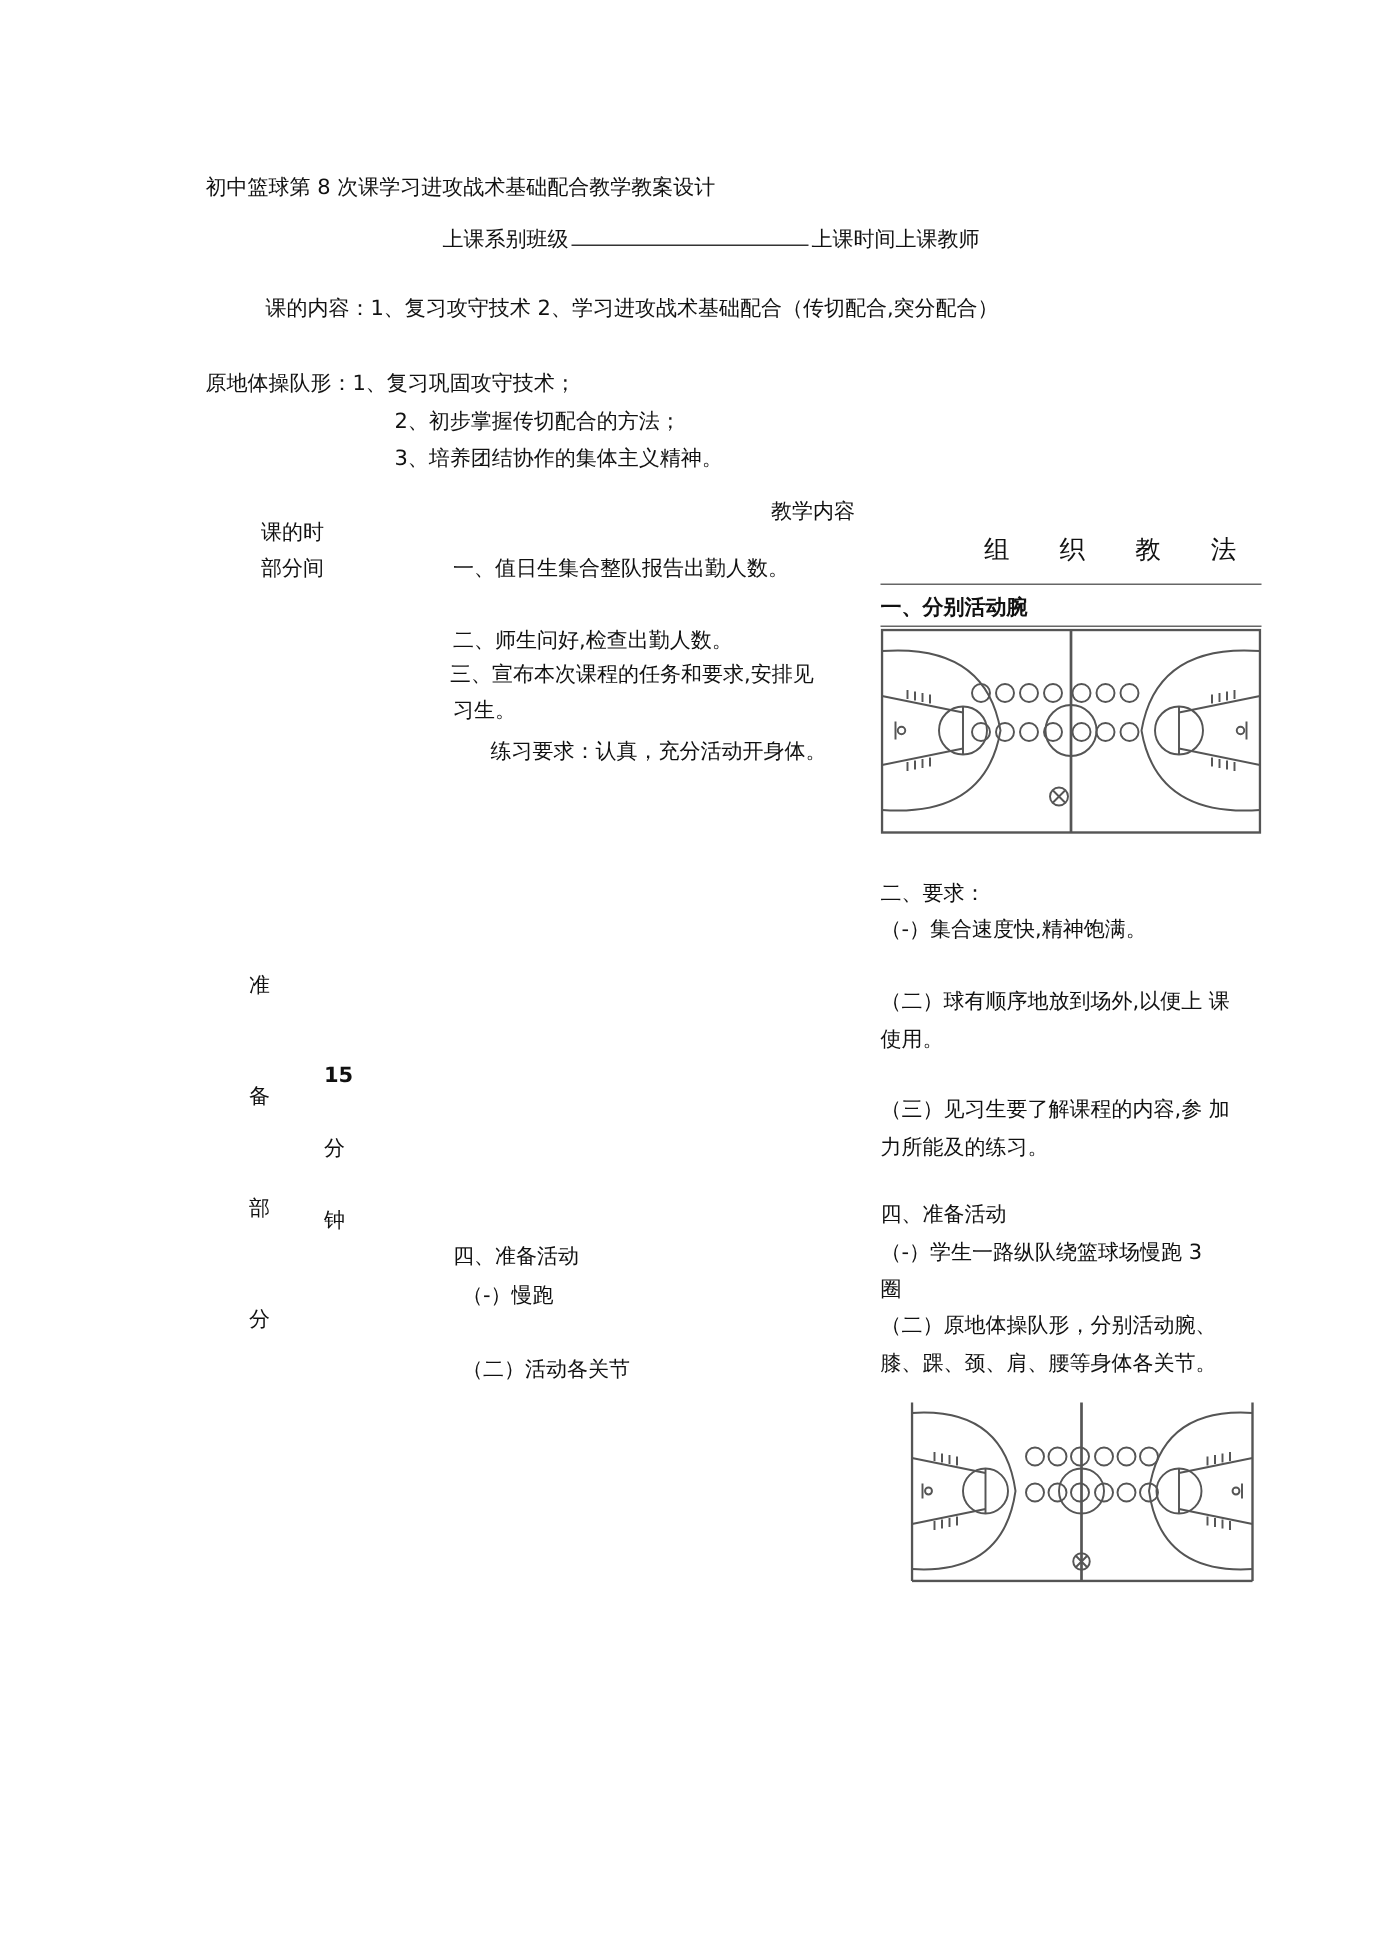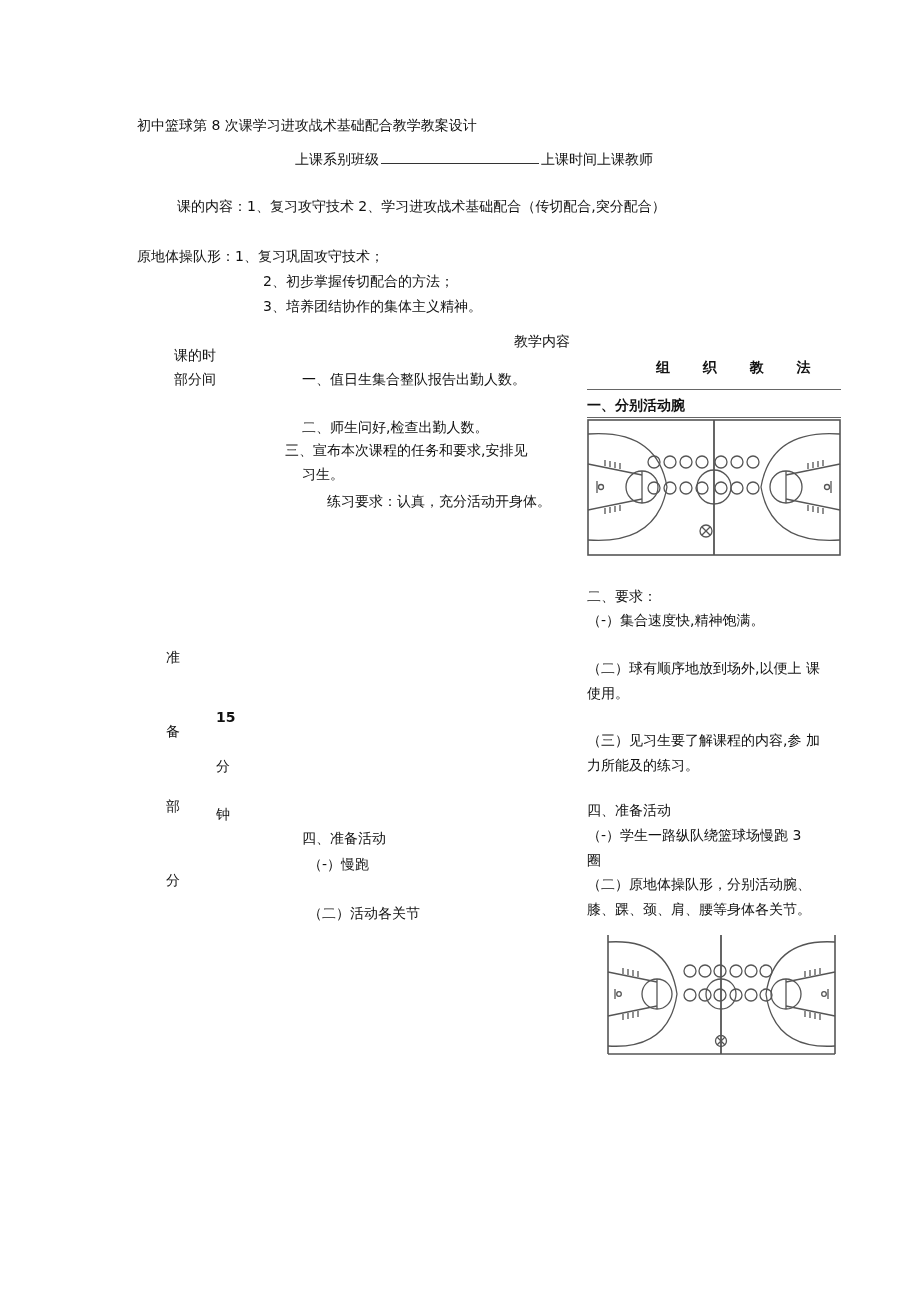--- a/index.html
+++ b/index.html
@@ -4,21 +4,21 @@
 <style>
   html, body { margin: 0; padding: 0; background: #ffffff; }
   body { width: 920px; height: 1301px; position: relative; overflow: hidden;
          font-family: "DejaVu Sans", "Liberation Sans", sans-serif; color: #111; }
   .t { position: absolute; white-space: nowrap; font-size: 14px; line-height: 18px; }
   .b { font-weight: bold; }
   .uline { display: inline-block; width: 158px; border-bottom: 1px solid #333; height: 13px; vertical-align: baseline; margin: 0 2px; }
   .hr { position: absolute; left: 587px; width: 254px; height: 0; border-top: 1.5px solid #666; }
   .court { position: absolute; }
   .court svg { display: block; width: 100%; height: 100%; }
-  .heading-org { font-weight: bold; letter-spacing: 14px; font-size: 14px; }
+  .heading-org { font-weight: normal; letter-spacing: 14px; font-size: 17px; }
 </style>
 </head>
 <body>
 
 <div class="t" style="left:137px; top:116px;">初中篮球第 8 次课学习进攻战术基础配合教学教案设计</div>
 
 <div class="t" style="left:295px; top:150px;">
   <span>上课系别班级</span><span class="uline"></span><span>上课时间上课教师</span>
 </div>
 
@@ -31,21 +31,21 @@
 <div class="t" style="left:263px; top:297px;">3、培养团结协作的集体主义精神。</div>
 
 <div class="t" style="left:514px; top:332px;">教学内容</div>
 <div class="t" style="left:174px; top:346px;">课的时</div>
 <div class="t" style="left:174px; top:371px;font-family:Liberation Serif, serif;">部分间</div>
 <div class="t heading-org" style="left:656px; top:358px;">组 织 教 法</div>
 <div class="hr" style="top:389px;"></div>
 
 <div class="t" style="left:302px; top:370px;text-align:right;">一、值日生集合整队报告出勤人数。</div>
 <div class="t" style="left:302px; top:394px;margin-top:24px;">二、师生问好,检查出勤人数。</div>
-<div class="t" style="left:285px; top:441px;text-align:center;">三、宣布本次课程的任务和要求,安排见</div>
+<div class="t" style="left:300px; top:441px;text-align:center;">三、宣布本次课程的任务和要求,安排见</div>
 <div class="t" style="left:302px; top:465px;">习生。</div>
 <div class="t" style="left:327px; top:492px;">练习要求：认真，充分活动开身体。</div>
 
 <div class="t b" style="left:587px; top:396px;">一、分别活动腕</div>
 <div class="hr" style="top:417px; border-top-width:1px;"></div>
 
 <div class="court" style="left:587px; top:419px; width:254px; height:137px;">
   <svg viewBox="0 0 254 137">
     <g fill="none" stroke="#555" stroke-width="1.3">
       <rect x="1" y="1" width="252" height="135" stroke-width="1.6"></rect>

